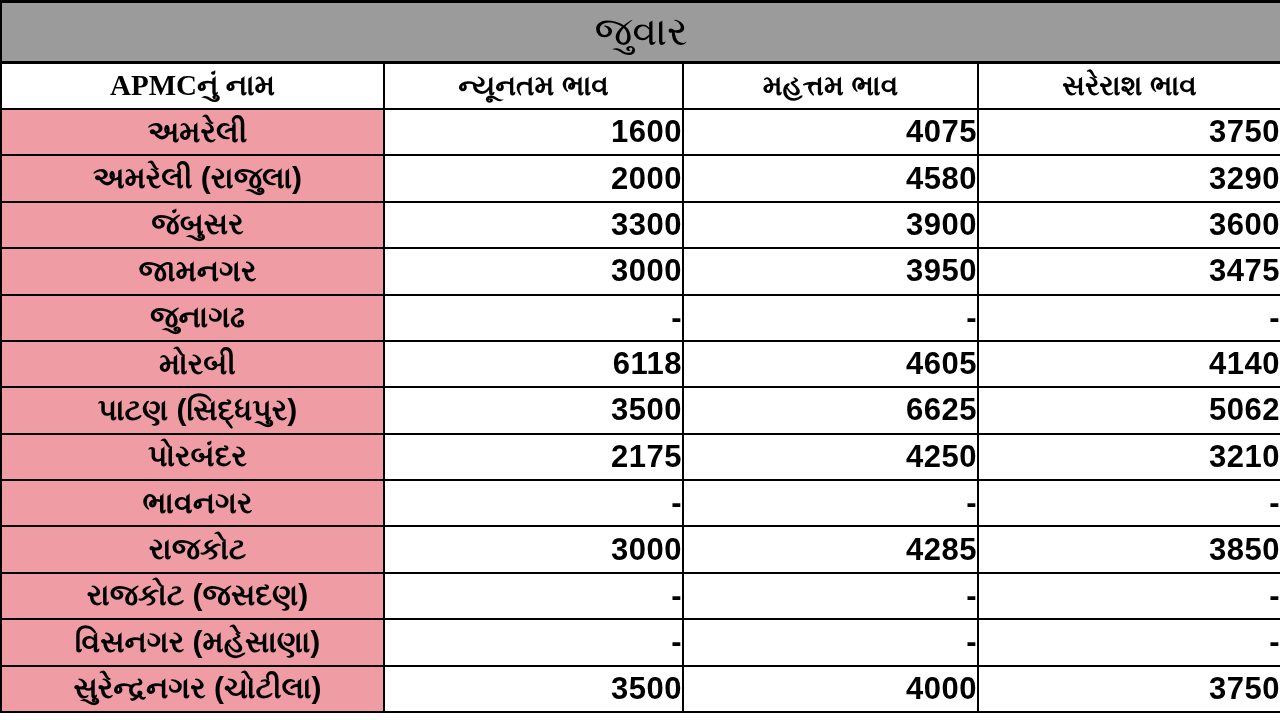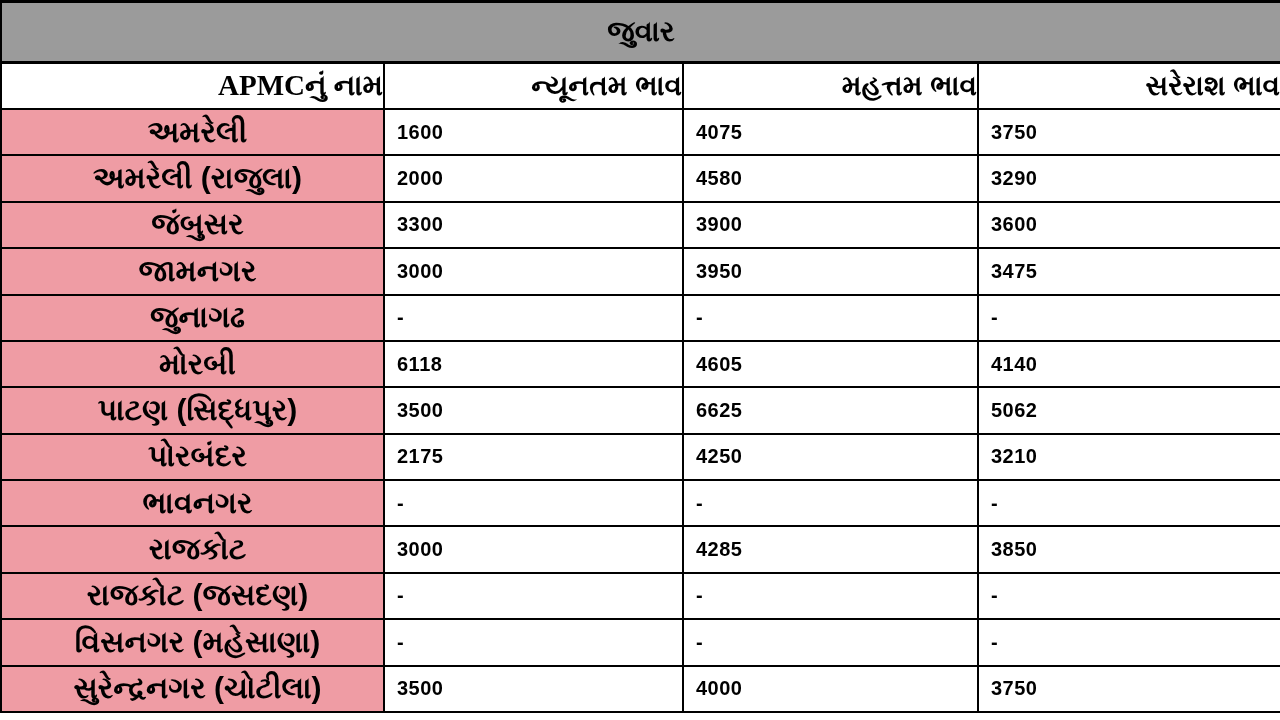--- a/index.html
+++ b/index.html
@@ -19,51 +19,51 @@
   }
   th, td {
     border: 2px solid #000000;
     padding: 0;
     overflow: hidden;
     color: #000000;
   }
   tr.title-row th {
     height: 58px;
     background: #9B9B9B;
-    font-size: 29px;
-    font-weight: bold;
+    font-size: 40px;
+    font-weight: normal;
     text-align: center;
     vertical-align: middle;
     border-top-width: 3px;
     border-bottom-width: 3px;
   }
   tr.header-row th {
     height: 44px;
     background: #ffffff;
     font-size: 28px;
     font-weight: bold;
-    text-align: right;
+    text-align: center;
     vertical-align: middle;
   }
   tr.header-row th.col-apmc {
     font-family: "Liberation Serif", serif;
     font-size: 29px;
   }
   tbody td.name-cell {
     background: #EF9CA4;
     text-align: center;
     padding-left: 10px;
     font-size: 30px;
     font-weight: bold;
     vertical-align: middle;
   }
   tbody td.num-cell {
     background: #ffffff;
-    text-align: left;
-    font-size: 20px;
+    text-align: right;
+    font-size: 31px;
     font-weight: bold;
     vertical-align: middle;
     letter-spacing: 0.5px;
     padding-left: 12px;
   }
 </style>
 </head>
 <body>
 
 <table class="price-table">

